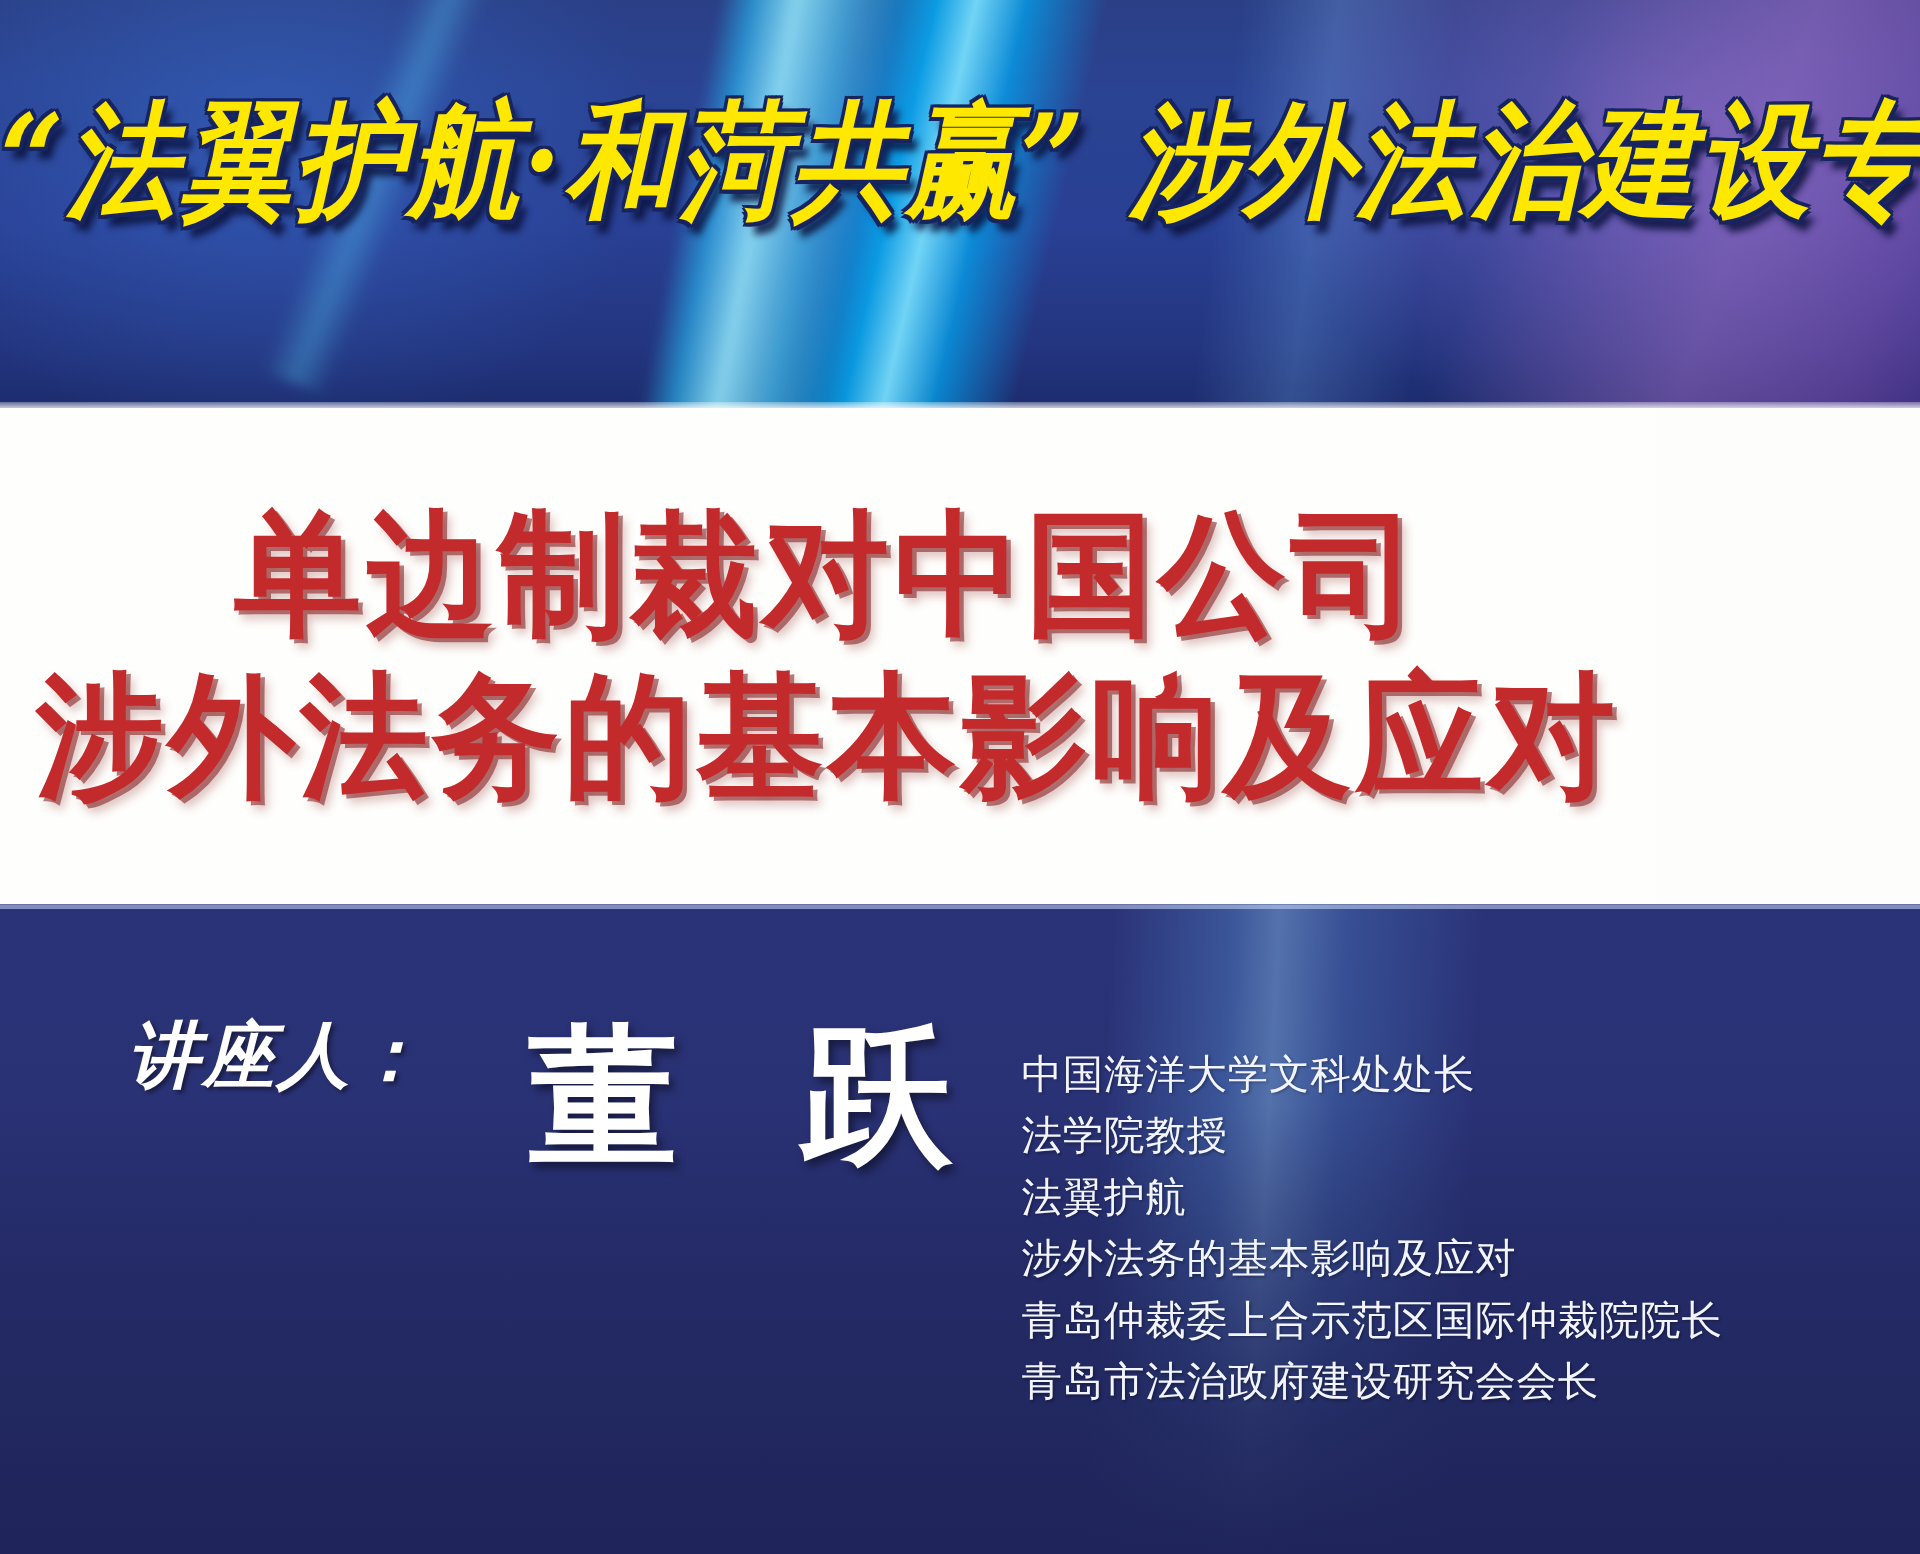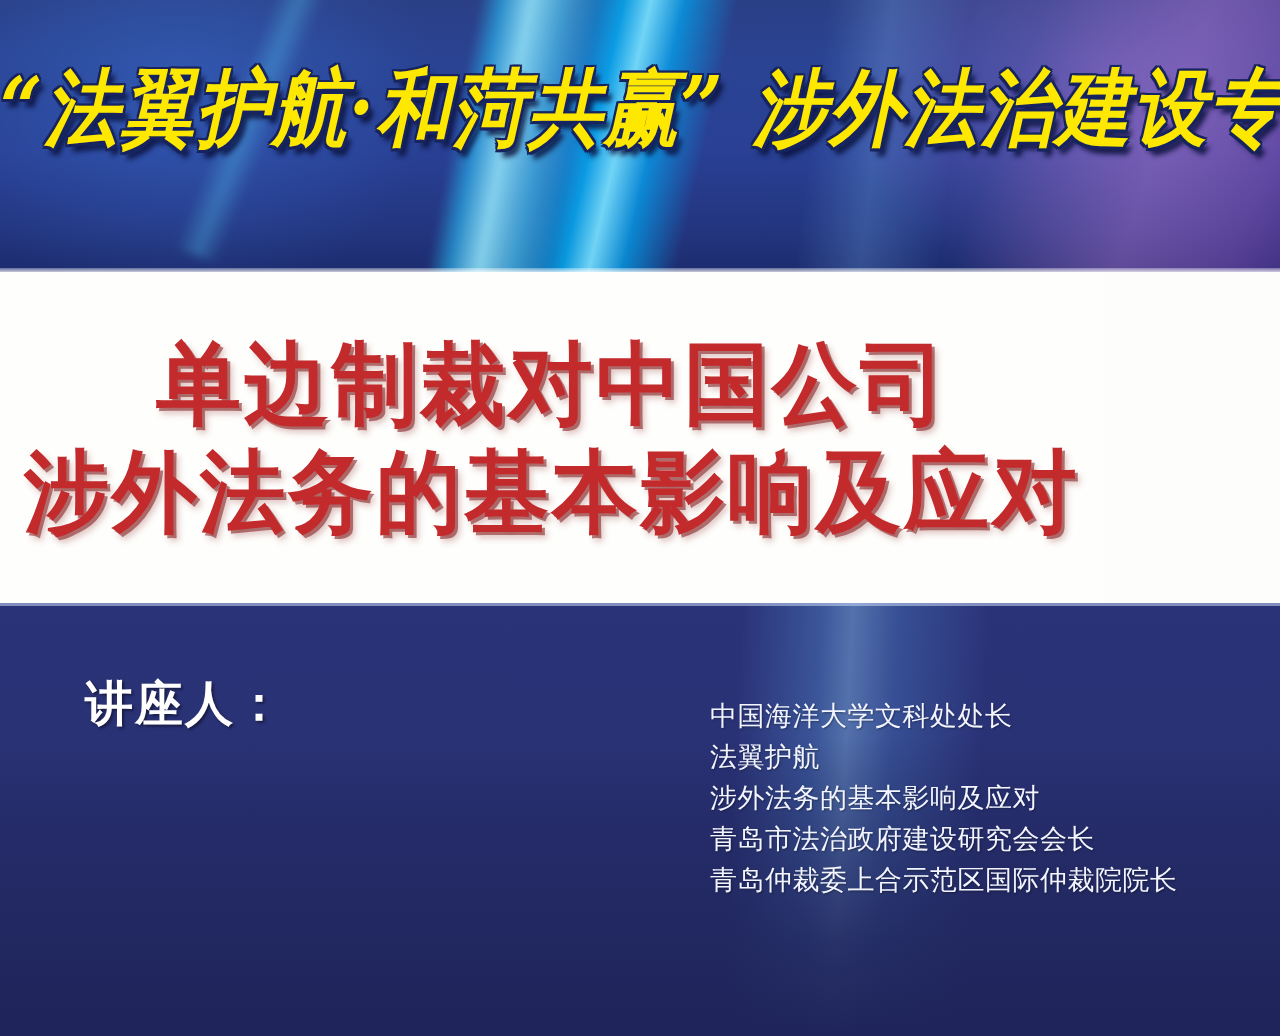--- a/index.html
+++ b/index.html
@@ -208,37 +208,38 @@
     position: absolute;
     left: 85px;
     top: 672px;
     font-family: "DejaVu Serif", "Liberation Serif", serif;
     font-weight: bold;
     font-size: 48px;
     letter-spacing: 2px;
     color: #ffffff;
     white-space: nowrap;
     text-shadow: 2px 2px 3px rgba(0,0,0,0.45);
+    font-style: italic;
   }
   .speaker-name {
     position: absolute;
     left: 352px;
     top: 665px;
     font-family: "DejaVu Serif", "Liberation Serif", serif;
     font-weight: bold;
     font-size: 100px;
     letter-spacing: 24px;
     color: #ffffff;
     white-space: nowrap;
     text-shadow: 3px 4px 6px rgba(0,0,0,0.45);
   }
 
   .credentials {
     position: absolute;
-    left: 710px;
+    left: 681px;
     top: 696px;
     width: 560px;
   }
   .credential-line {
     font-family: "Liberation Sans", "DejaVu Sans", sans-serif;
     font-size: 27px;
     line-height: 41px;
     letter-spacing: 0.5px;
     color: #f2f5ff;
     white-space: nowrap;
@@ -264,22 +265,24 @@
     <div class="main-title-line">涉外法务的基本影响及应对</div>
   </div>
 
   <div class="bottom">
     <div class="bottom-top-edge"></div>
     <div class="bottom-fade"></div>
   </div>
 
   <div class="speaker-label">讲座人：</div>
 
+  <div class="speaker-name">董 跃</div>
 
   <div class="credentials">
     <div class="credential-line">中国海洋大学文科处处长</div>
+    <div class="credential-line">法学院教授</div>
     <div class="credential-line">法翼护航</div>
     <div class="credential-line">涉外法务的基本影响及应对</div>
+    <div class="credential-line">青岛仲裁委上合示范区国际仲裁院院长</div>
     <div class="credential-line">青岛市法治政府建设研究会会长</div>
-    <div class="credential-line">青岛仲裁委上合示范区国际仲裁院院长</div>
   </div>
 
 </div>
 
 </body></html>

